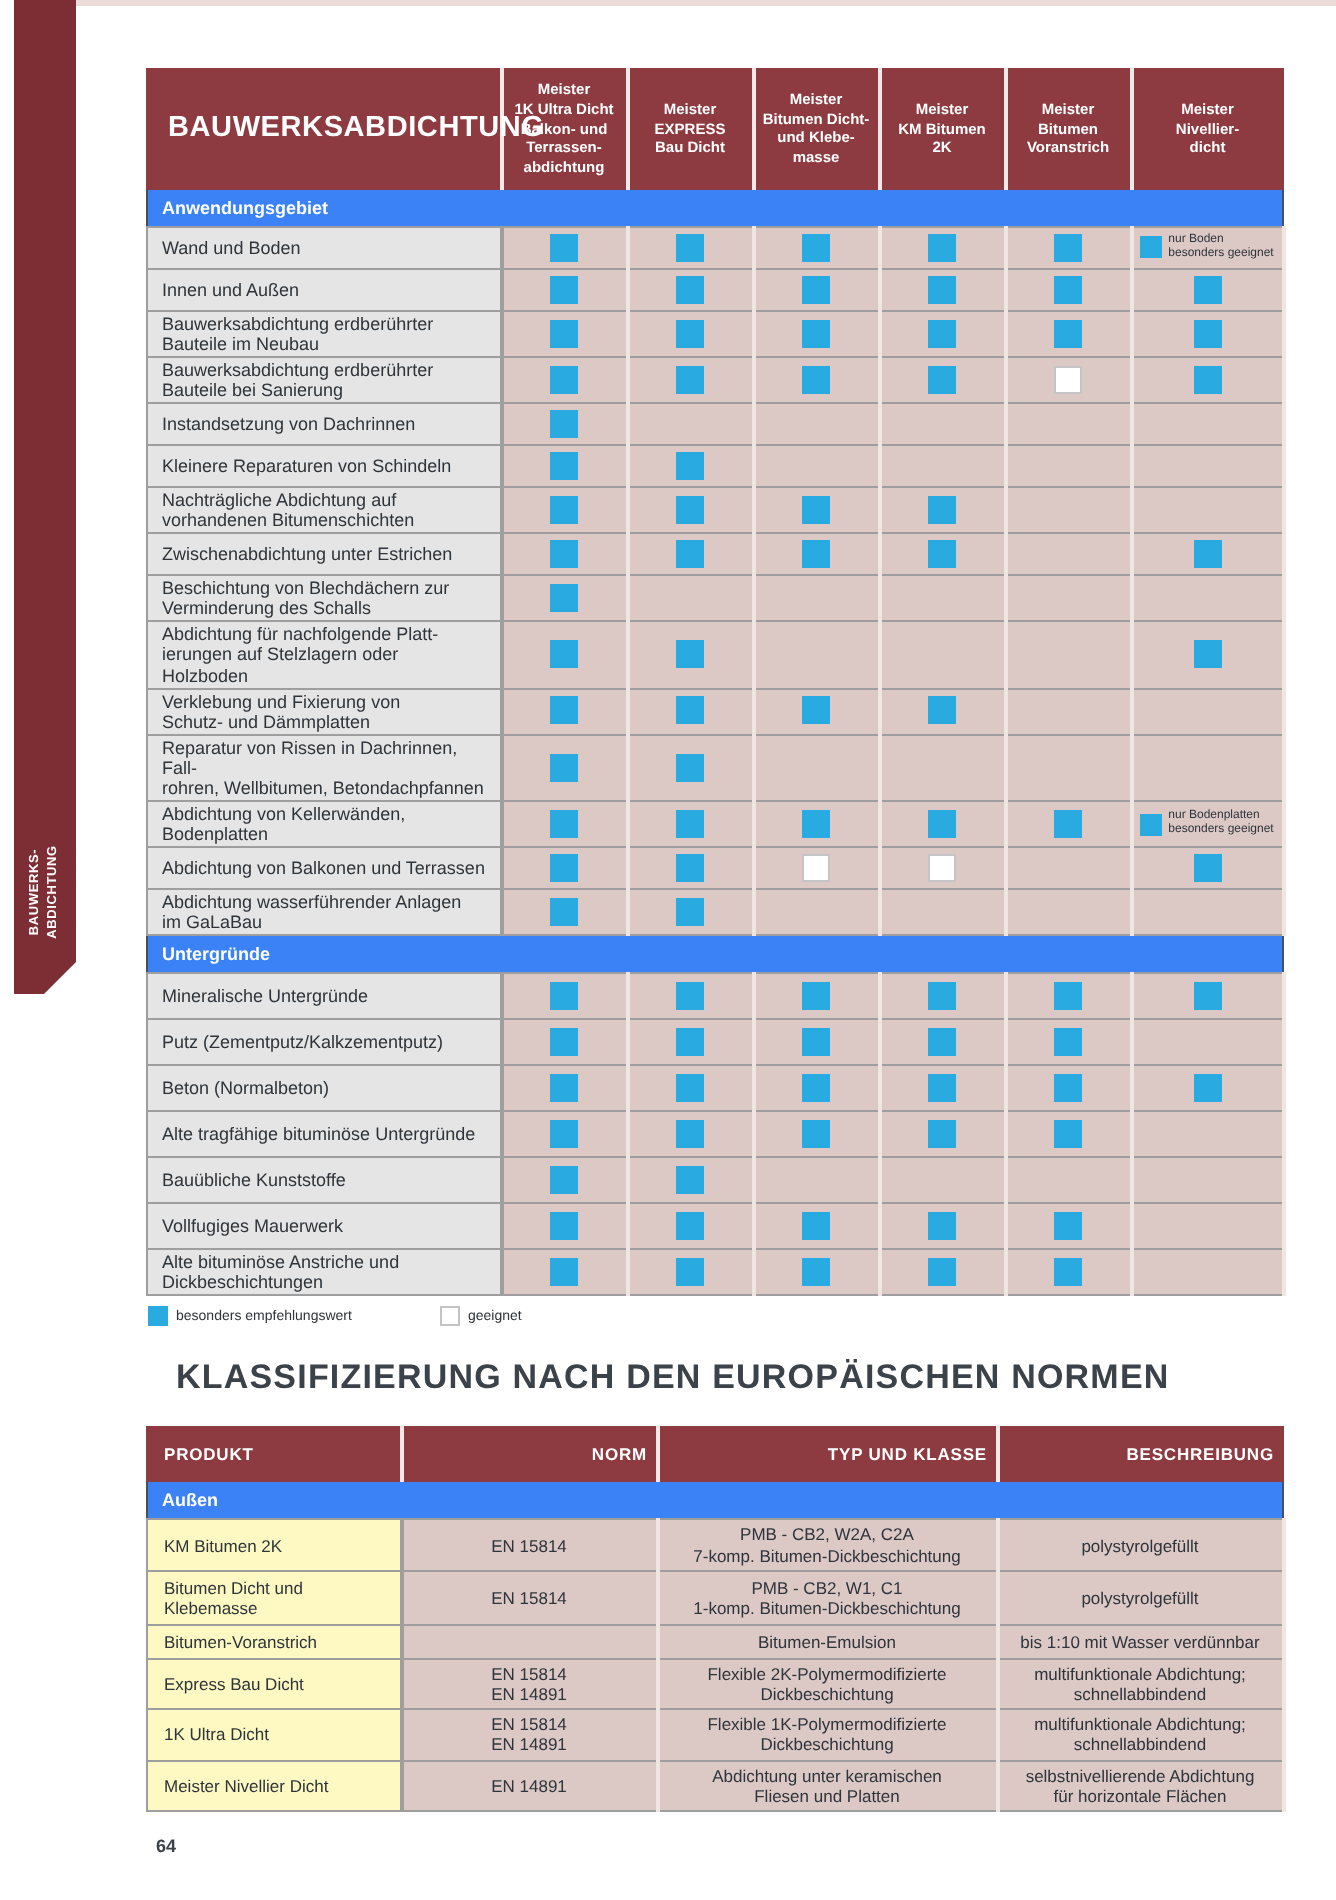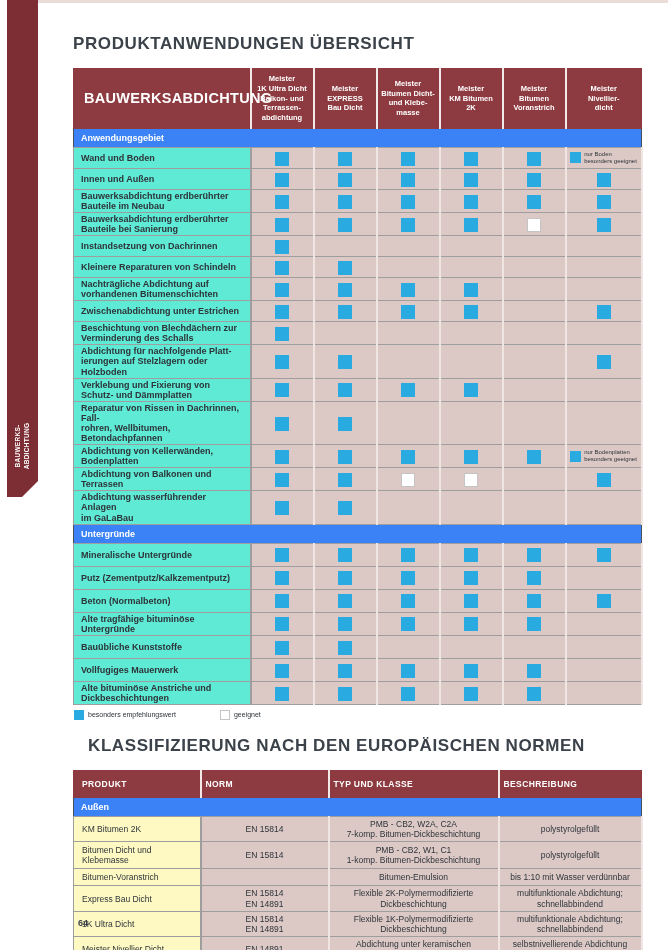--- a/index.html
+++ b/index.html
@@ -28,60 +28,59 @@
   table{border-collapse:collapse;table-layout:fixed;width:568px;}
   th,td{border:1px solid #9E9E9E;}
 
   
   .t1 thead th{background:#8D3B41;color:#fff;border:1px solid #8D3B41;vertical-align:middle;}
   .t1 th.prod{border-left:2px solid #F2E9E8;font-size:7.5px;font-weight:bold;line-height:1.3;
       white-space:pre-line;text-align:center;padding:5px 1px;}
   .t1 th.corner{font-size:14.5px;font-weight:bold;text-align:left;padding:0 0 0 10px;letter-spacing:.3px;}
   tr.bar td{background:#3b82f6;color:#fff;font-size:9px;font-weight:bold;
       padding:4px 7px;border-left:1px solid #48515B;border-right:1px solid #48515B;}
-  .t1 td.lbl{background:#5eead4;font-size:9px;color:#2E343A;padding:1px 7px;line-height:1.12;
-      white-space:pre-line;vertical-align:middle;border-right:2px solid #9E9E9E;font-weight:bold;}
+  .t1 td.lbl{background:#e5e5e5;font-size:9px;color:#2E343A;padding:1px 7px;line-height:1.12;
+      white-space:pre-line;vertical-align:middle;border-right:2px solid #9E9E9E;}
   .t1 td.cell{background:#DCC9C6;text-align:center;vertical-align:middle;padding:0;
       height:20px;border-left:2px solid #EFE5E3;border-right:2px solid #EFE5E3;}
   .t1 tr.g2 td.cell{height:22px;}
   .sq{width:14px;height:14px;background:#29ABE2;display:inline-block;vertical-align:middle;}
   .sq.w{background:#fff;border:1px solid #C4C4C4;box-sizing:border-box;}
   .note{display:flex;align-items:center;justify-content:center;gap:3px;padding:0 1px;}
   .note .sq{width:11px;height:11px;flex:0 0 auto;}
   .note-t{font-size:6px;line-height:1.2;color:#2E343A;text-align:left;white-space:pre-line;}
 
   .legend{display:flex;gap:44px;align-items:center;margin:5px 0 16px 1px;}
   .legend-item{display:flex;gap:4px;align-items:center;font-size:7px;color:#2E343A;}
   .legend-item .sq{width:10px;height:10px;}
 
   
   .t2{margin-top:14px;}
   .t2 thead th{background:#8D3B41;color:#fff;font-size:8.5px;font-weight:bold;
-      letter-spacing:.4px;padding:8px 4px;border:1px solid #8D3B41;text-align:left;}
+      letter-spacing:.4px;padding:8px 4px;border:1px solid #8D3B41;text-align:right;}
   .t2 thead th + th{border-left:2px solid #F2E9E8;}
   .t2 th.h-left{text-align:left;padding-left:8px;}
   .t2 td{font-size:8.5px;color:#2E343A;vertical-align:middle;}
   .t2 td.plbl{background:#fef9c3;text-align:left;padding:3px 8px;border-right:2px solid #9E9E9E;}
   .t2 td.pcell{background:#DCC9C6;text-align:center;white-space:pre-line;line-height:1.2;
       padding:2px 4px;border-left:2px solid #EFE5E3;border-right:2px solid #EFE5E3;}
 
   .pagenum{position:absolute;left:78px;top:918px;font-size:9px;font-weight:bold;color:#3B4249;}
 </style>
 </head>
 <body>
 
 <div class="ribbon">
   <div class="ribbon-text">BAUWERKS-
 ABDICHTUNG</div>
 </div>
 <div class="topstrip"></div>
 
 <div class="content">
 
-  <h1>PRODUKTANWENDUNGEN ÜBERSICHT</h1>
 
   <table class="t1">
     <colgroup>
       <col style="width:177px">
         <col style="width:63px">
         <col style="width:63px">
       <col style="width:63px">
         <col style="width:63px">
         <col style="width:63px">
         <col style="width:76px">

